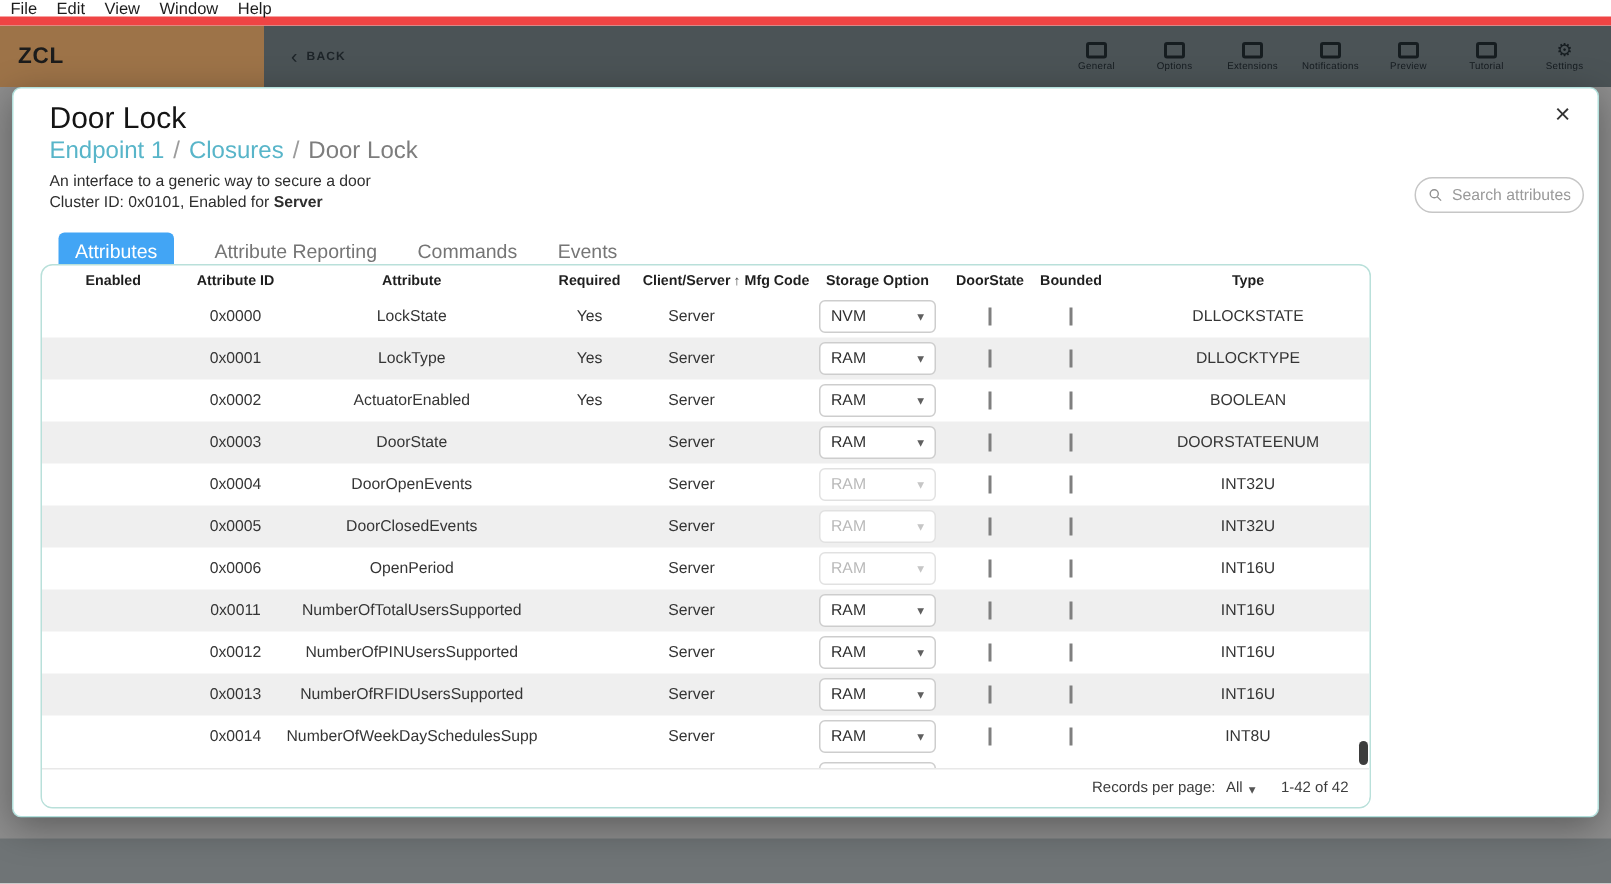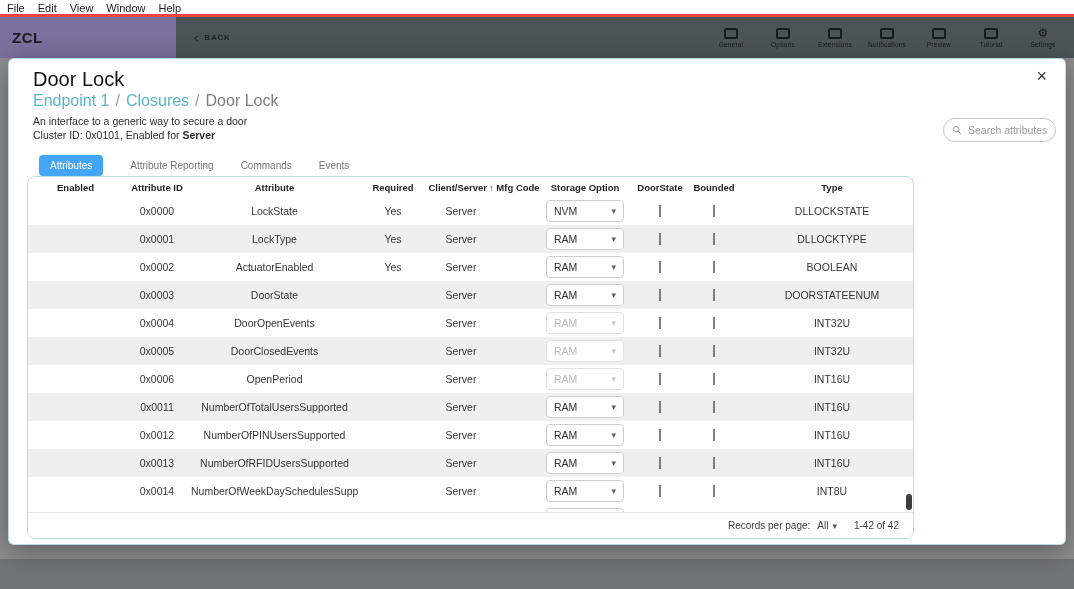--- a/index.html
+++ b/index.html
@@ -1,28 +1,28 @@
 <!DOCTYPE html>
 <html><head>
 <meta charset="utf-8">
 <style>
   * { margin:0; padding:0; box-sizing:border-box; }
   html,body { width:1074px; height:589px; }
   body { position:relative; overflow:hidden; background:#e0e0e0; font-family:"Liberation Sans",sans-serif; }
 
   
   .menubar { position:absolute; top:0; left:0; right:0; height:17px; background:#ffffff;
-    border-bottom:3px solid #ef4444; display:flex; align-items:flex-end; gap:13px;
+    border-bottom:6px solid #ef4444; display:flex; align-items:center; gap:13px;
     padding-left:7px; font-size:11px; color:#1c1c1c; z-index:20; }
   .menubar span { cursor:default; }
 
   
   .app { position:absolute; top:17px; left:0; right:0; bottom:0; background:#e4e4e4; }
   .app-header { position:absolute; top:0; left:0; right:0; height:41px; background:#7a868c; display:flex; align-items:stretch; }
-  .logo-zone { width:176px; background:#c4b5fd; display:flex; align-items:center; padding-left:12px;
+  .logo-zone { width:176px; background:#fdba74; display:flex; align-items:center; padding-left:12px;
     font-size:15px; font-weight:bold; color:#2e2e2e; letter-spacing:.5px; }
   .back-zone { display:flex; align-items:center; gap:6px; padding-left:18px; color:#2f3b41; }
   .back-chevron { font-size:13px; line-height:1; }
   .back-label { font-size:8px; font-weight:bold; letter-spacing:.8px; }
   .toolbar { margin-left:auto; display:flex; align-items:center; gap:6px; padding-right:8px; }
   .tool { width:46px; display:flex; flex-direction:column; align-items:center; gap:2px; color:#242f35; cursor:pointer; }
   .tool-icon { width:14px; height:11px; border:2px solid #242f35; border-radius:2px; }
   .tool-icon.gear { width:auto; height:auto; border:none; font-size:12px; line-height:11px; }
   .tool-label { font-size:6.5px; letter-spacing:.2px; }
   .app-footer { position:absolute; bottom:0; left:0; right:0; height:30px; background:#b4bcbf; }
@@ -42,21 +42,21 @@
   .dlg-desc { position:absolute; left:24px; top:56px; font-size:10.5px; color:#2e2e2e; }
   .dlg-cluster { position:absolute; left:24px; top:70px; font-size:10.5px; color:#2e2e2e; }
   .dlg-cluster b { font-weight:bold; }
   .search-box { position:absolute; right:9px; top:59px; width:113px; height:24px; border:1px solid #c6c6c6;
     border-radius:12px; display:flex; align-items:center; gap:6px; padding:0 8px; background:#fff; }
   .search-box input { border:none; outline:none; width:100%; font-size:10.5px; color:#444;
     font-family:"Liberation Sans",sans-serif; background:transparent; }
   .search-box input::placeholder { color:#9a9a9a; }
 
   .tabs { position:absolute; left:30px; top:96px; display:flex; align-items:center; gap:27px;
-    font-size:10px; color:#757575; }
+    font-size:13px; color:#757575; }
   .tab { cursor:pointer; white-space:nowrap; }
   .tab.active { background:#42a5f5; color:#fff; padding:5px 11px; border-radius:4px; font-weight:500; }
 
   
   .table-wrap { position:absolute; left:18px; top:117px; width:887px; height:363px;
     border:1px solid #b9e0da; border-radius:8px; overflow:hidden; background:#fff; }
   .grid { display:grid; grid-template-columns:95px 68px 167px 70px 66px 48px 86px 64px 44px 192px 113px; align-items:center; }
   .thead { height:20px; font-size:9.5px; font-weight:bold; color:#1f1f1f; }
   .thead > div { text-align:center; white-space:nowrap; }
   .sort-arrow { font-weight:normal; font-size:9px; color:#444; margin-left:2px; }

